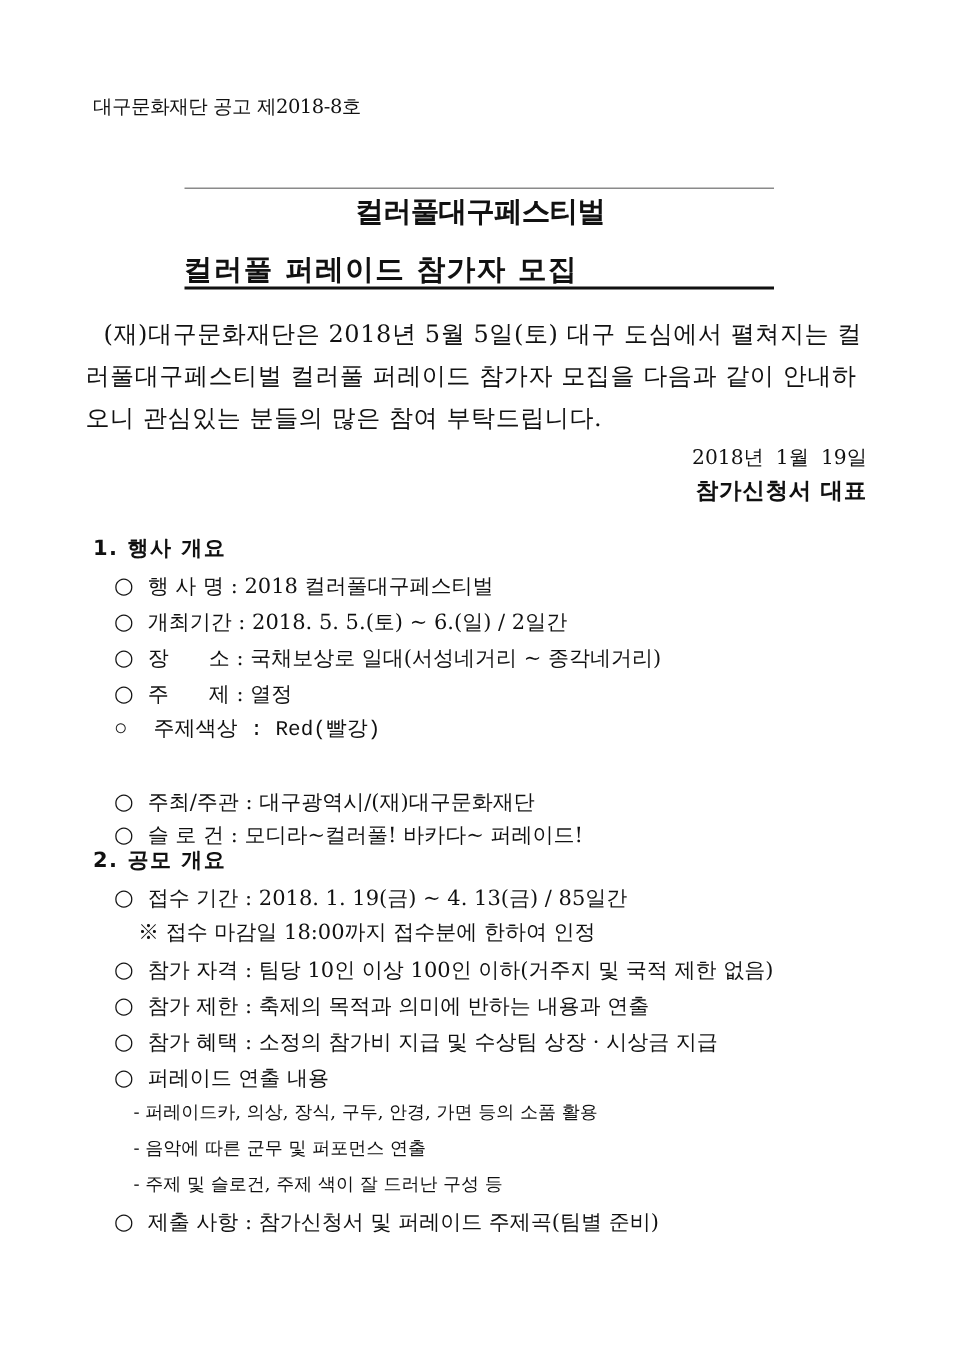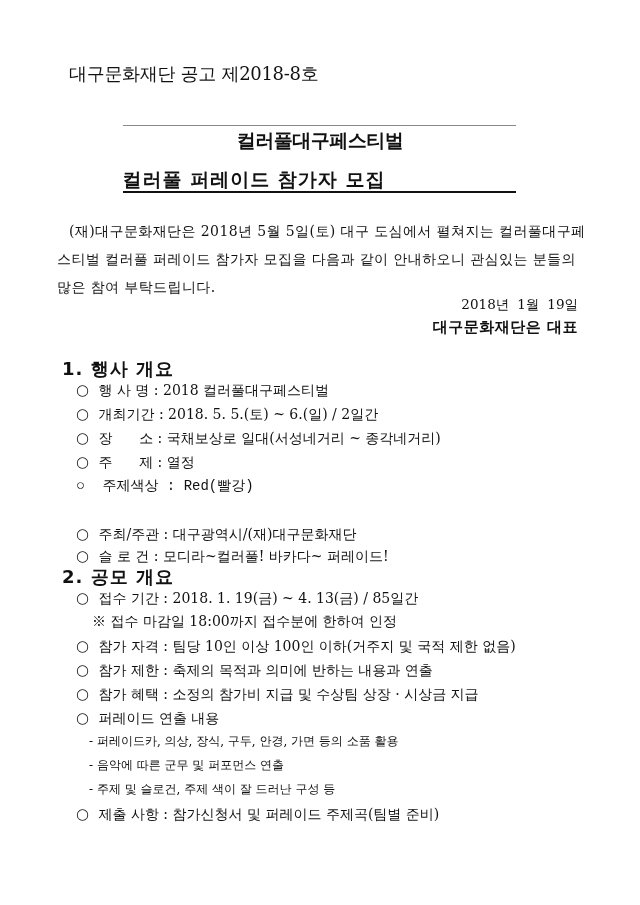--- a/index.html
+++ b/index.html
@@ -3,32 +3,32 @@
   <meta charset="utf-8">
   <style>
     html, body { margin: 0; padding: 0; background: #ffffff; }
     body {
       width: 640px; height: 905px; position: relative; overflow: hidden;
       font-family: "DejaVu Serif", "Liberation Serif", serif;
       color: #111111;
     }
     .abs { position: absolute; white-space: nowrap; }
     .gothic { font-family: "DejaVu Sans", "Liberation Sans", sans-serif; }
-    .notice-no { left: 69px; top: 62px; font-size: 18px; letter-spacing: -0.3px; text-align: center; }
+    .notice-no { left: 62px; top: 62px; font-size: 13px; letter-spacing: -0.3px; text-align: center; }
     .rule-top { position: absolute; left: 123px; top: 125px; width: 393px; height: 1px; background: #8a8a8a; }
     .title1 { left: 0; width: 640px; text-align: center; top: 128px; font-size: 19px; font-weight: bold; letter-spacing: -0.5px; }
     .title2 { left: 0; width: 508px; text-align: center; top: 167px; font-size: 19px; font-weight: bold; letter-spacing: 1px; }
     .rule-bottom { position: absolute; left: 123px; top: 191px; width: 393px; height: 2px; background: #111111; }
-    .intro { left: 57px; top: 217px; width: 530px; font-size: 14px; line-height: 28px; white-space: normal; letter-spacing: 0.4px; }
+    .intro { left: 57px; top: 209px; width: 530px; font-size: 16px; line-height: 28px; white-space: normal; letter-spacing: 0.4px; }
     .intro p { margin: 0; text-indent: 12px; }
     .date { right: 62px; top: 296px; font-size: 13.5px; }
     .date span { margin-left: 8px; }
     .date span:first-child { margin-left: 0; }
     .signer { right: 62px; top: 318px; font-size: 15px; font-weight: bold; letter-spacing: 0.5px; }
-    .section-title { left: 62px; font-size: 18px; font-weight: bold; letter-spacing: 1px; }
+    .section-title { left: 62px; font-size: 14px; font-weight: bold; letter-spacing: 1px; }
     .item { left: 76px; font-size: 14px; }
     .item .bullet { display: inline-block; width: 18px; font-size: 15px; }
     .note { left: 92px; font-size: 14px; }
     .sub { left: 89px; font-size: 12px; }
   </style>
 </head>
 <body>
 
 <div>
 
@@ -39,21 +39,21 @@
   <div class="abs title2 gothic">컬러풀 퍼레이드 참가자 모집</div>
   <div class="rule-bottom"></div>
 
   <div class="abs intro">
     <p>(재)대구문화재단은 2018년 5월 5일(토) 대구 도심에서 펼쳐지는 컬러풀대구페스티벌 컬러풀 퍼레이드 참가자 모집을 다음과 같이 안내하오니 관심있는 분들의 많은 참여 부탁드립니다.</p>
   </div>
 
   <div class="abs date">
     <span>2018년</span><span>1월</span><span>19일</span>
   </div>
-  <div class="abs signer">대구문화재단은 대표</div>
+  <div class="abs signer">참가신청서 대표</div>
 
   <div class="abs section-title gothic" style="top:357px;">1. 행사 개요</div>
 
   <div class="abs item" style="top:381px;">
     <span class="bullet">○</span>
     <span>행 사 명</span> : <span>2018 컬러풀대구페스티벌</span>
   </div>
   <div class="abs item" style="top:405px;">
     <span class="bullet">○</span>
     <span>개최기간</span> : <span>2018. 5. 5.(토) ~ 6.(일) / 2일간</span>

